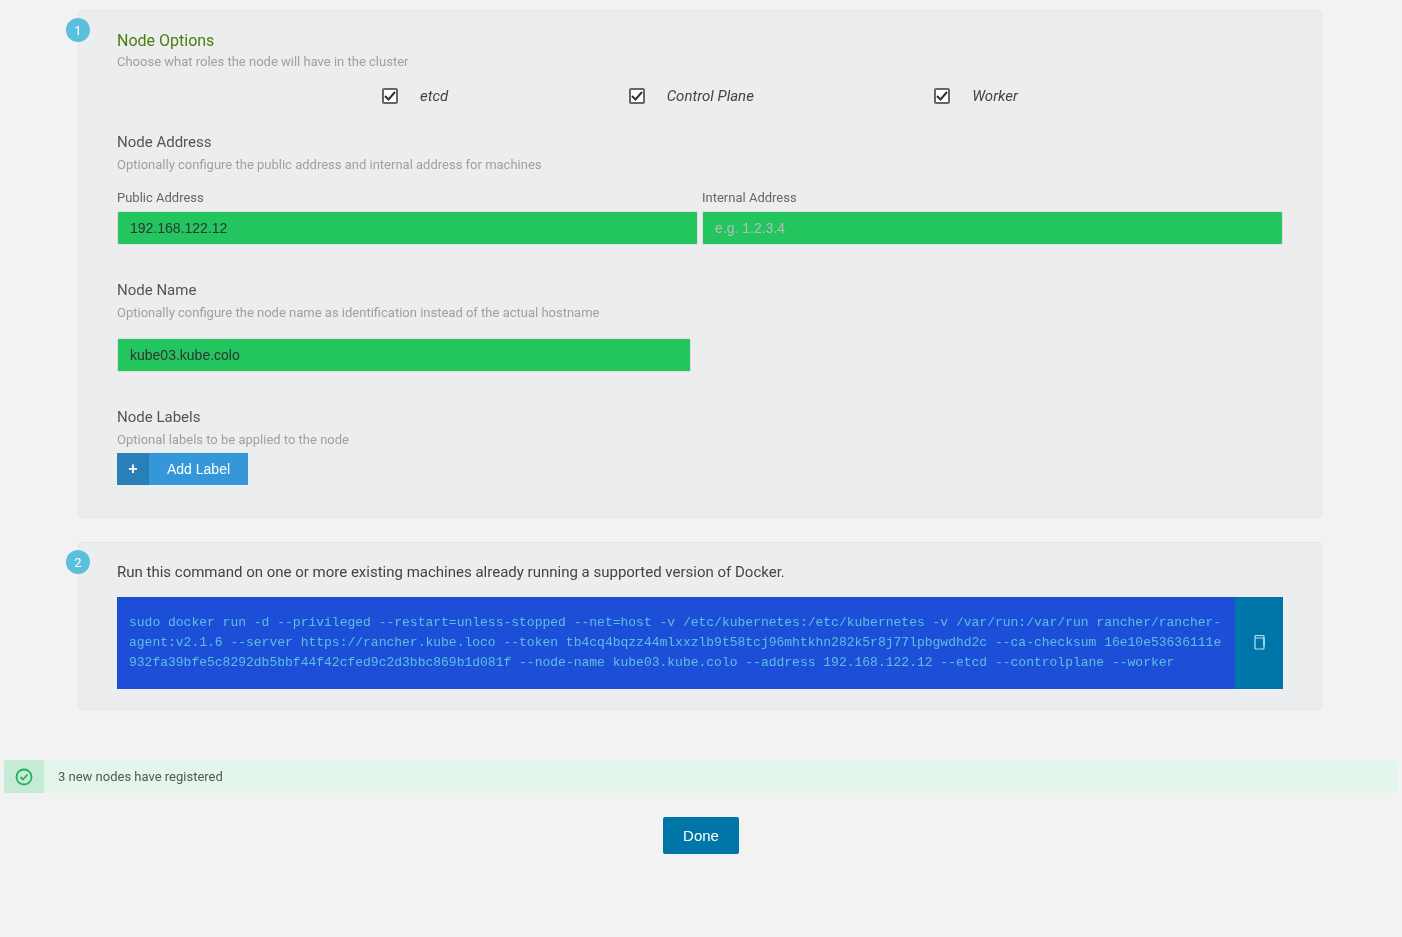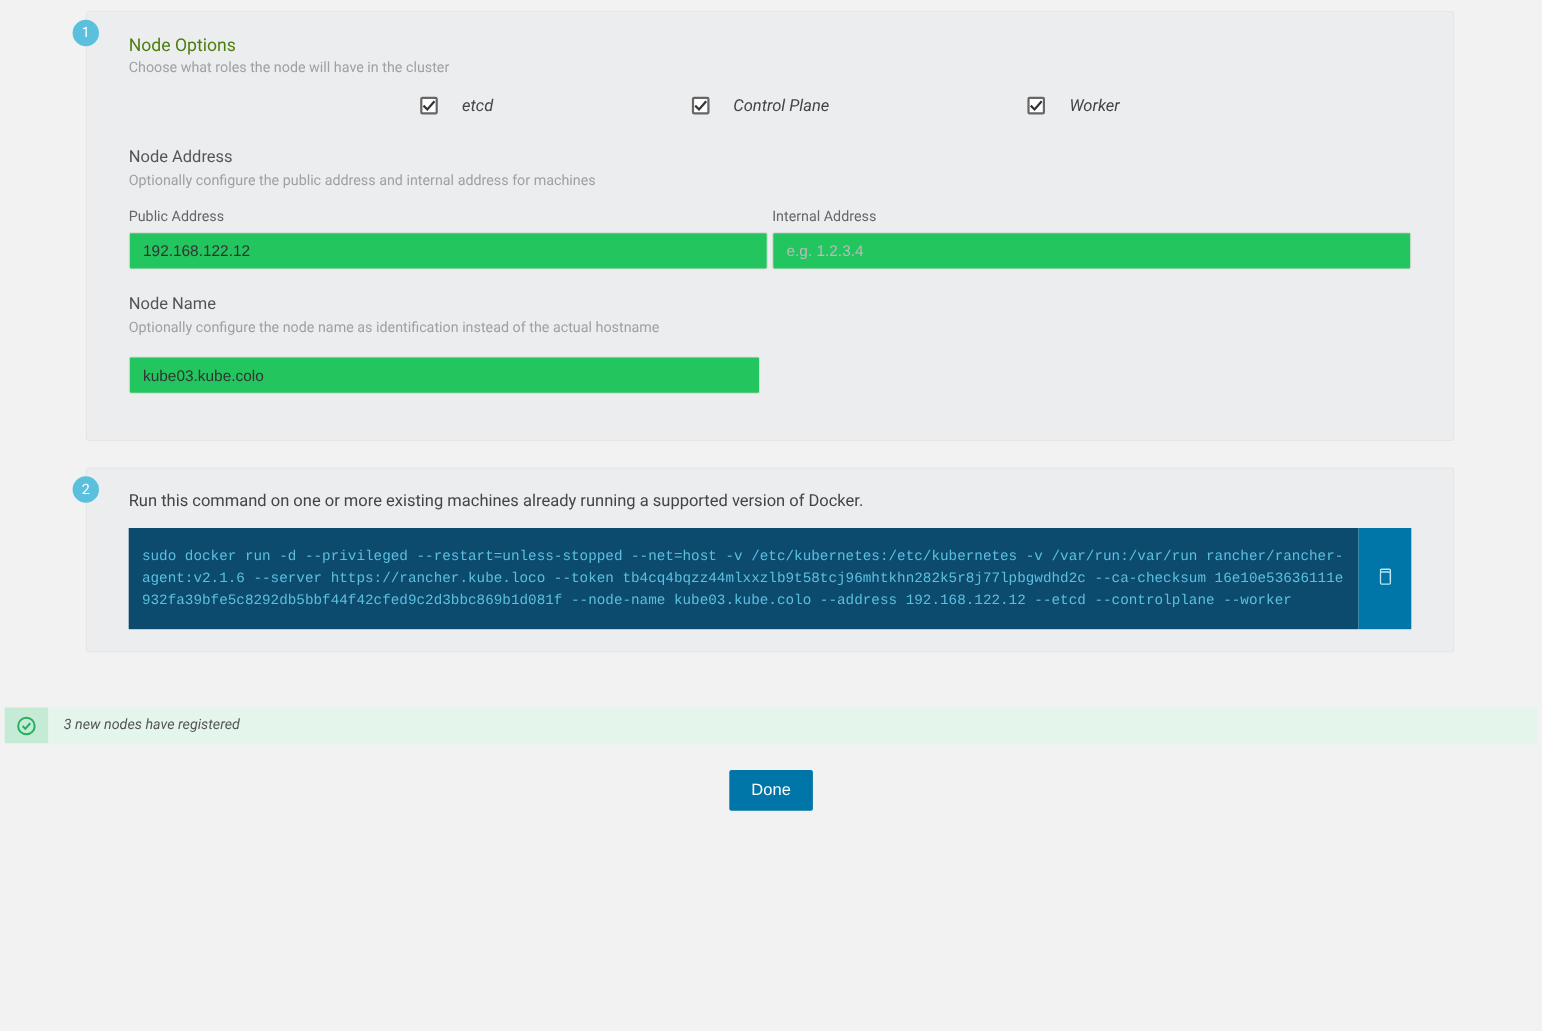--- a/index.html
+++ b/index.html
@@ -84,21 +84,21 @@
       justify-content: center;
       background: #fff;
     }
     .custom-checkbox svg {
       width: 12px;
       height: 12px;
     }
     .form-row {
       display: flex;
       gap: 4px;
-      margin-bottom: 22px;
+      margin-bottom: 36px;
     }
     .form-col {
       flex: 1;
     }
     .form-col-half {
       width: calc(50% - 9px);
     }
     .field-label {
       font-size: 13px;
       color: #666;
@@ -146,21 +146,21 @@
       font-size: 15px;
       color: #444;
       margin-bottom: 16px;
     }
     .code-wrapper {
       display: flex;
       align-items: stretch;
     }
     .code-block {
       flex: 1;
-      background: #0c4a6e;
+      background: #1d4ed8;
       color: #5bc0de;
       font-family: "Courier New", Courier, monospace;
       font-size: 13px;
       padding: 16px 12px;
       line-height: 1.55;
       word-break: break-all;
       white-space: pre-wrap;
     }
     .copy-btn {
       background: #0075a8;
@@ -174,21 +174,20 @@
     .copy-btn svg {
       width: 16px;
       height: 16px;
     }
     .notification-bar {
       display: flex;
       align-items: stretch;
       margin: 50px 4px 0 4px;
       border-radius: 2px;
       overflow: hidden;
-      font-style: italic;
     }
     .notification-icon {
       background: #c5ead6;
       width: 40px;
       display: flex;
       align-items: center;
       justify-content: center;
       color: #27ae60;
     }
     .notification-text {
@@ -274,20 +273,28 @@
       <div class="section-block">
         <div class="sub-label">Node Name</div>
         <div class="section-subheader">Optionally configure the node name as identification instead of the actual hostname</div>
         <div class="form-row">
           <div class="form-col-half">
             <input type="text" value="kube03.kube.colo" style="">
           </div>
         </div>
       </div>
 
+      <div class="section-block">
+        <div class="sub-label">Node Labels</div>
+        <div class="section-subheader" style="margin-bottom:6px;">Optional labels to be applied to the node</div>
+        <button class="add-label-btn">
+          <span class="add-label-icon">+</span>
+          <span class="add-label-text">Add Label</span>
+        </button>
+      </div>
 
     </div>
   </div>
 
   <div class="step-wrapper">
     <div class="step-badge">2</div>
     <div class="step-panel">
       <div class="step2-text">Run this command on one or more existing machines already running a supported version of Docker.</div>
       <div class="code-wrapper">
         <div class="code-block">sudo docker run -d --privileged --restart=unless-stopped --net=host -v /etc/kubernetes:/etc/kubernetes -v /var/run:/var/run rancher/rancher-agent:v2.1.6 --server https://rancher.kube.loco --token tb4cq4bqzz44mlxxzlb9t58tcj96mhtkhn282k5r8j77lpbgwdhd2c --ca-checksum 16e10e53636111e932fa39bfe5c8292db5bbf44f42cfed9c2d3bbc869b1d081f --node-name kube03.kube.colo --address 192.168.122.12 --etcd --controlplane --worker</div>

